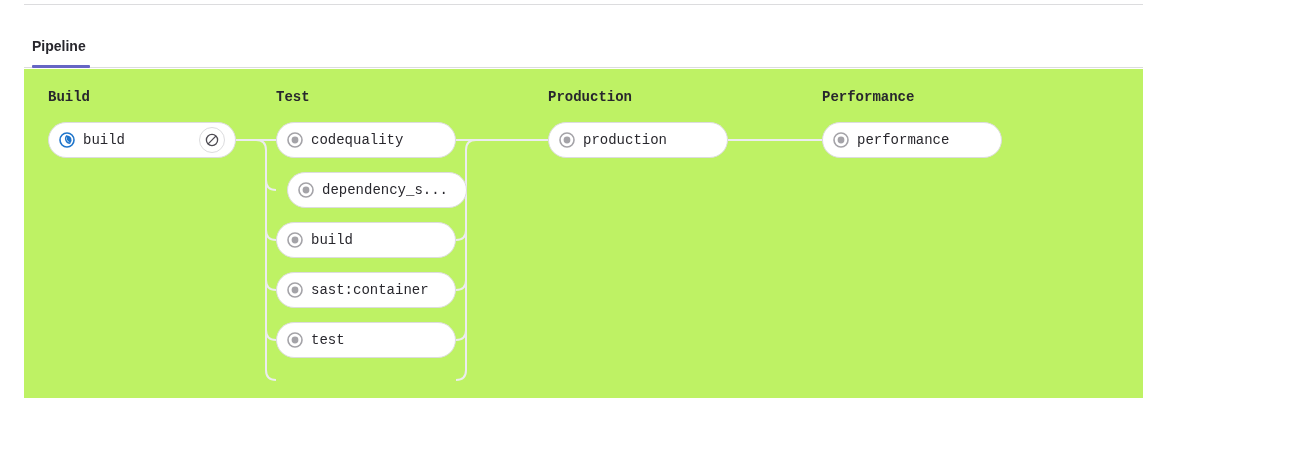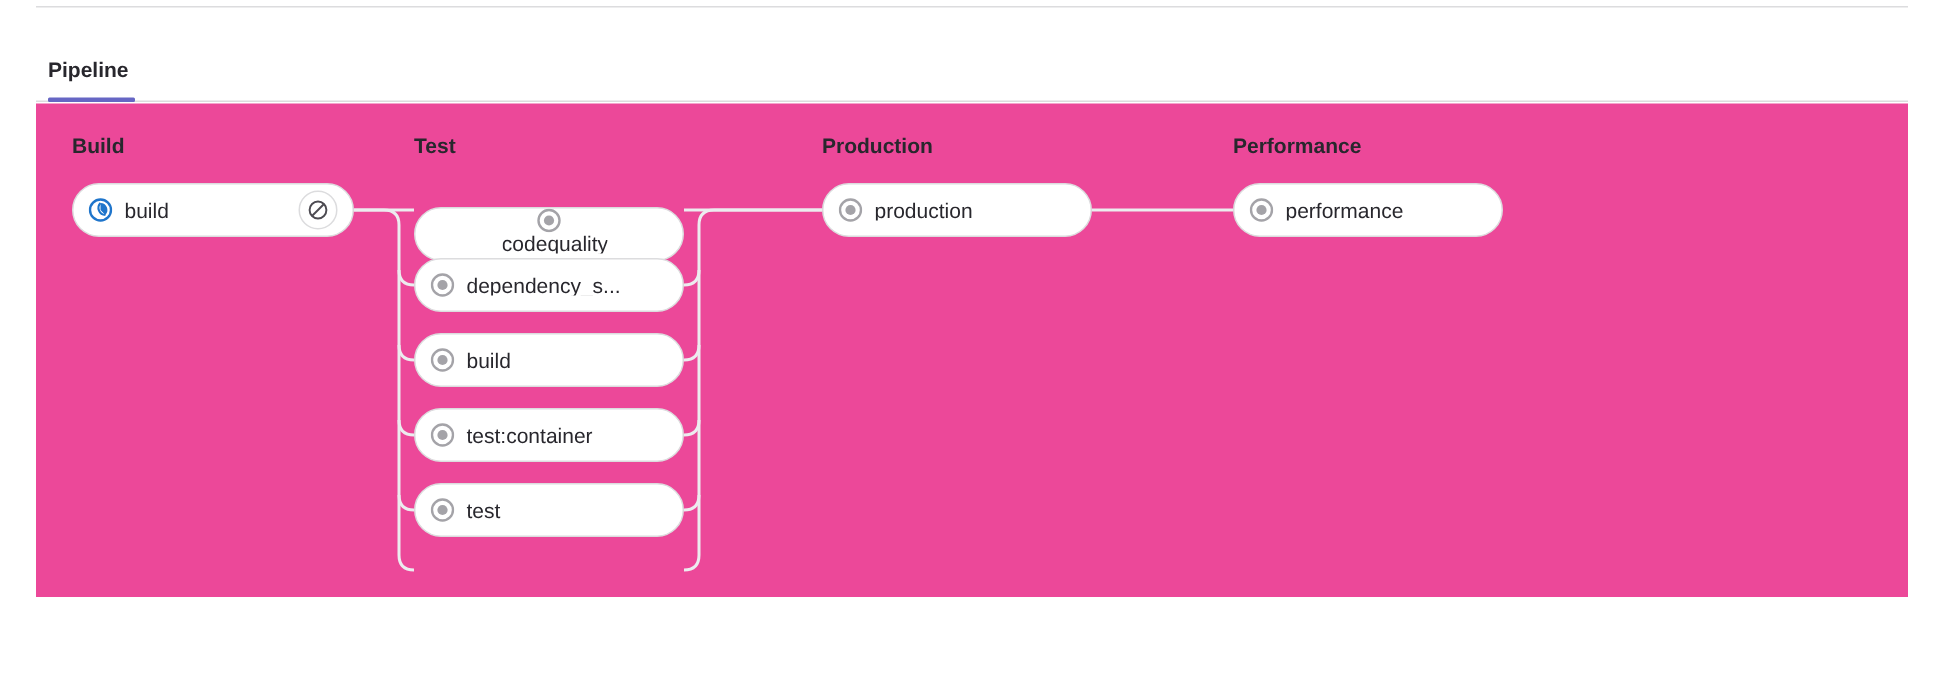--- a/index.html
+++ b/index.html
@@ -4,21 +4,21 @@
 <style>
   * { box-sizing: border-box; }
   html, body {
     margin: 0; padding: 0;
     width: 1300px; height: 458px;
     background: #ffffff;
     font-family: "Liberation Sans", sans-serif;
     -webkit-font-smoothing: antialiased;
   }
 
-  .page { position: relative; width: 1300px; height: 458px; overflow: hidden; }
+  .page { position: relative; width: 1143px; height: 458px; overflow: hidden; }
 
   
   .top-rule {
     position: absolute; left: 24px; top: 4px;
     width: 1248px; height: 1px;
     background: #dcdcde;
   }
 
   
   .tabbar {
@@ -58,21 +58,22 @@
     background: #ececef;
     color: #4d4b52;
     font-size: 12px;
     line-height: 1;
   }
 
   
   .graph {
     position: absolute; left: 24px; top: 69px;
     width: 1248px; height: 329px;
-    background: #ec4899;
+    background: #bef264;
+    font-family: Liberation Mono, monospace;
   }
 
   .stage {
     position: absolute;
     top: 0;
   }
   .stage-title {
     font-size: 14px;
     font-weight: bold;
     color: #28272d;
@@ -184,47 +185,47 @@
                   <circle cx="8" cy="8" r="6.4" fill="none" stroke="#4d4b52" stroke-width="1.5"></circle>
                   <line x1="3.6" y1="12.4" x2="12.4" y2="3.6" stroke="#4d4b52" stroke-width="1.5"></line>
                 </svg>
               </button>
             </div>
           </div>
         </div>
         <div class="stage" style="left: 252px;">
           <div class="stage-title">Test</div>
           <div class="stage-jobs">
-            <div class="job" style="top: 16px; left: 0px; width: 180px; flex-direction: column;">
+            <div class="job" style="top: 0px; left: 0px; width: 180px;">
               <svg viewBox="0 0 16 16" class="status-icon">
                 <circle cx="8" cy="8" r="7" fill="none" stroke="#a4a3a8" stroke-width="1.6"></circle>
                 <circle cx="8" cy="8" r="3.4" fill="#a4a3a8"></circle>
               </svg>
               <span class="job-name">codequality</span>
             </div>
-            <div class="job" style="top: 50px; left: 0px; width: 180px;">
+            <div class="job" style="top: 50px; left: 11px; width: 180px;">
               <svg viewBox="0 0 16 16" class="status-icon">
                 <circle cx="8" cy="8" r="7" fill="none" stroke="#a4a3a8" stroke-width="1.6"></circle>
                 <circle cx="8" cy="8" r="3.4" fill="#a4a3a8"></circle>
               </svg>
               <span class="job-name">dependency_s...</span>
             </div>
             <div class="job" style="top: 100px; left: 0px; width: 180px;">
               <svg viewBox="0 0 16 16" class="status-icon">
                 <circle cx="8" cy="8" r="7" fill="none" stroke="#a4a3a8" stroke-width="1.6"></circle>
                 <circle cx="8" cy="8" r="3.4" fill="#a4a3a8"></circle>
               </svg>
               <span class="job-name">build</span>
             </div>
             <div class="job" style="top: 150px; left: 0px; width: 180px;">
               <svg viewBox="0 0 16 16" class="status-icon">
                 <circle cx="8" cy="8" r="7" fill="none" stroke="#a4a3a8" stroke-width="1.6"></circle>
                 <circle cx="8" cy="8" r="3.4" fill="#a4a3a8"></circle>
               </svg>
-              <span class="job-name">test:container</span>
+              <span class="job-name">sast:container</span>
             </div>
             <div class="job" style="top: 200px; left: 0px; width: 180px;">
               <svg viewBox="0 0 16 16" class="status-icon">
                 <circle cx="8" cy="8" r="7" fill="none" stroke="#a4a3a8" stroke-width="1.6"></circle>
                 <circle cx="8" cy="8" r="3.4" fill="#a4a3a8"></circle>
               </svg>
               <span class="job-name">test</span>
             </div>
           </div>
         </div>

